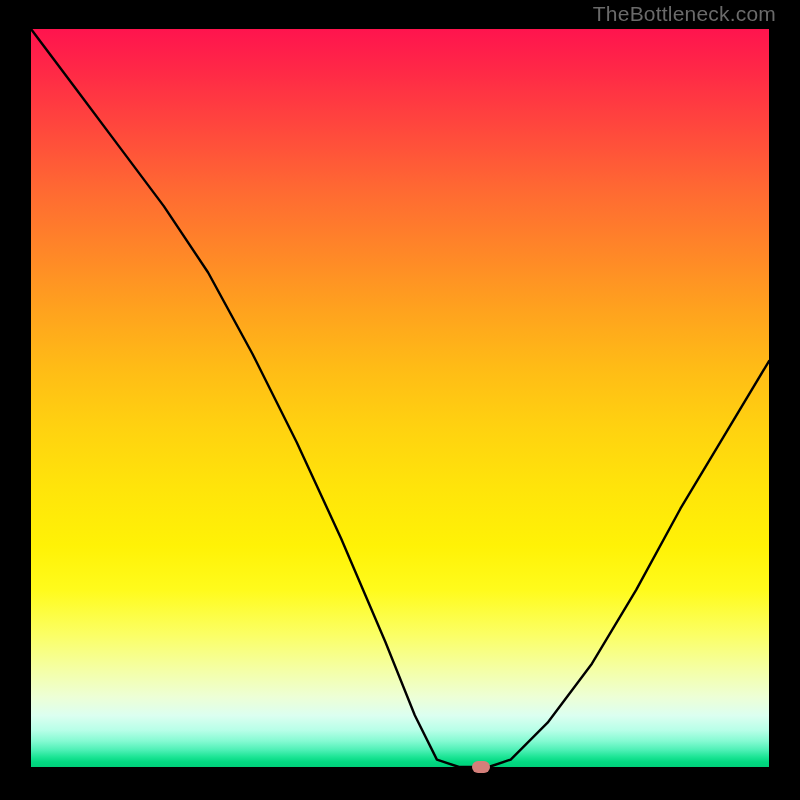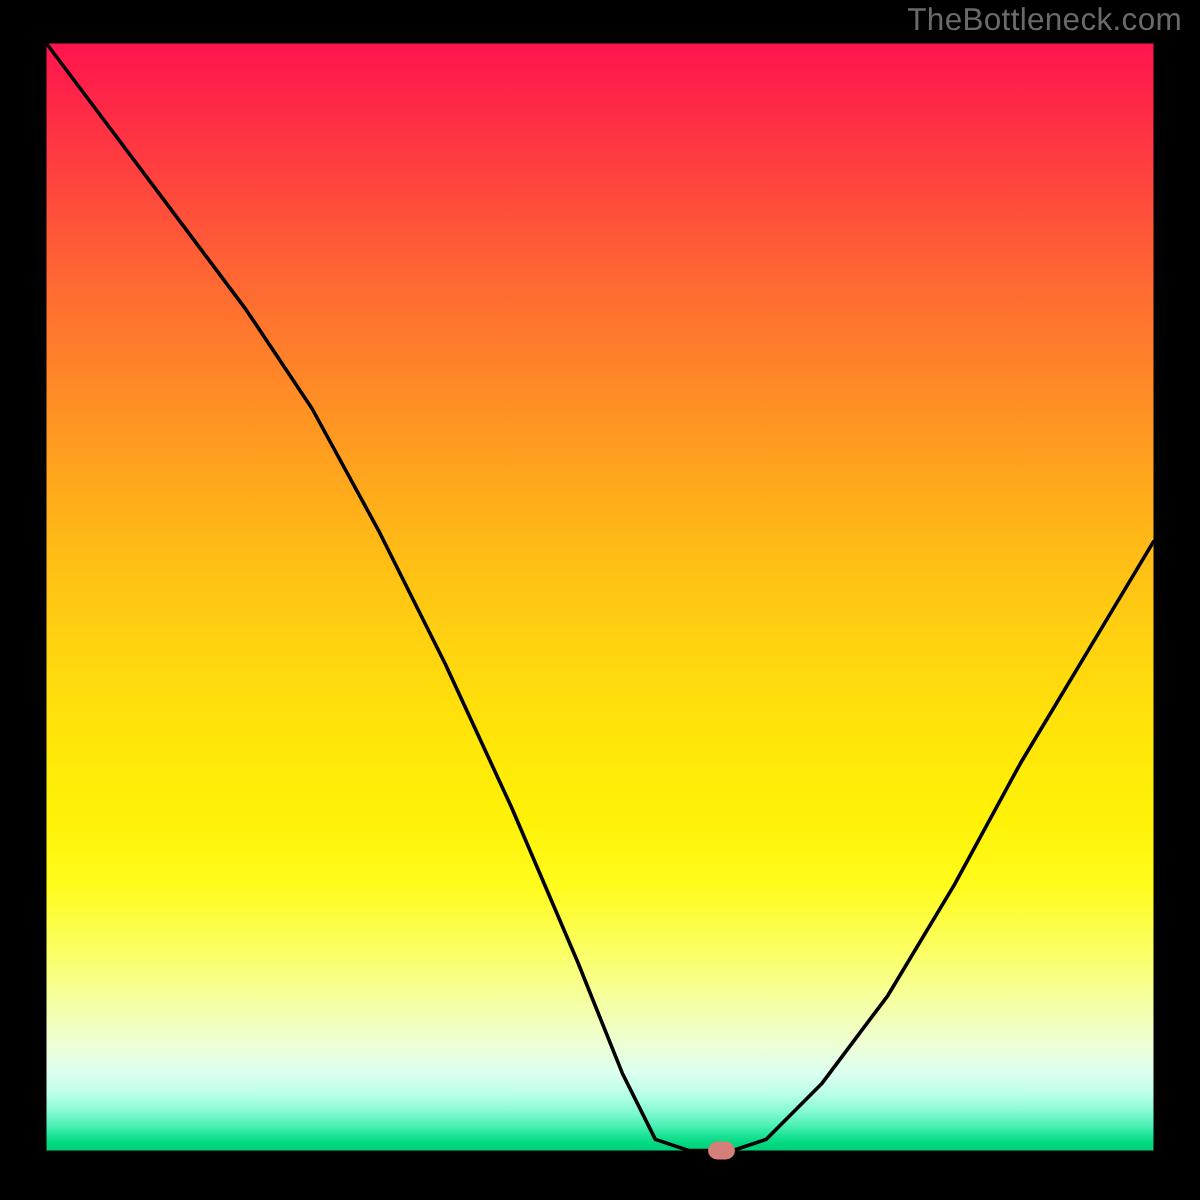--- a/index.html
+++ b/index.html
@@ -13,21 +13,21 @@
   }
   .frame {
     position: relative;
     width: 800px;
     height: 800px;
     background: #000;
   }
   .watermark {
     position: absolute;
     top: 2px;
-    right: 12px;
+    right: 24px;
     color: #6a6a6a;
     font-size: 21px;
     font-weight: 400;
     letter-spacing: 0.2px;
     z-index: 10;
     font-family: Arial, Helvetica, sans-serif;
   }
   .plot-area {
     position: absolute;
     left: 31px;

